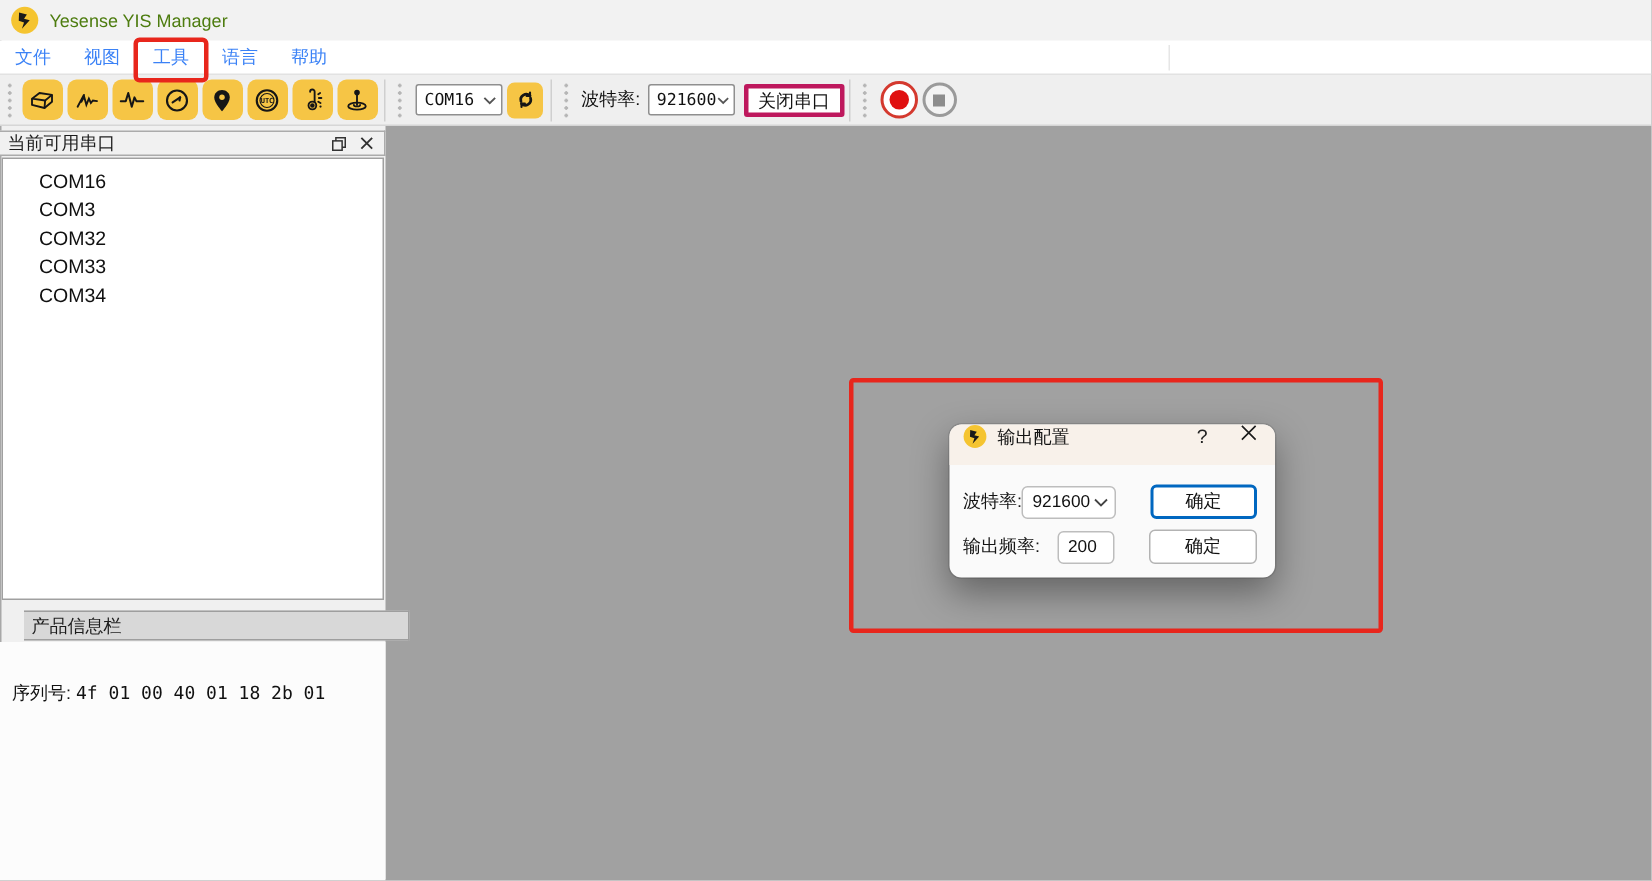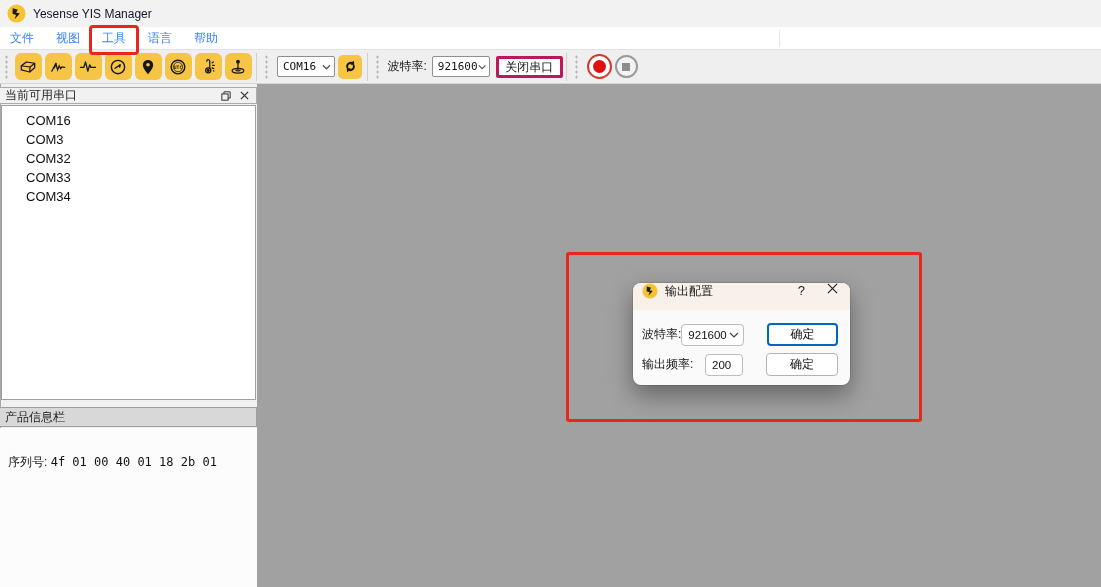--- a/index.html
+++ b/index.html
@@ -5,21 +5,21 @@
   * { margin:0; padding:0; box-sizing:border-box; }
   html,body { width:1101px; height:587px; background:#ddd; }
   body { font-family:"Liberation Sans", sans-serif; }
   .window {
     position:relative; width:1101px; height:587px; overflow:hidden;
     background:#f0f0f0; box-shadow: inset 0 0 0 1px #a8a8a8;
   }
   
   .titlebar { position:absolute; left:0; top:0; width:1101px; height:27px; background:#f2f2f2; display:flex; align-items:center; }
   .app-logo { width:19px; height:19px; margin-left:7px; display:inline-flex; }
-  .win-title { font-size:12px; color:#0f172a; margin-left:7px; }
+  .win-title { font-size:12px; color:#4d7c0f; margin-left:7px; }
   
   .menubar { position:absolute; left:0; top:27px; width:1101px; height:23px; background:#ffffff; border-bottom:1px solid #e2e2e2; display:flex; align-items:center; z-index:6; }
   .menu-item { position:relative; font-size:12px; color:#3b82f6; padding:4px 10px; margin-left:2px; cursor:default; }
   .menu-item:first-child { margin-left:0; }
   .redbox { position:absolute; left:-3px; top:-1px; right:-3px; bottom:-4px; border:3px solid #e8261c; border-radius:4px; pointer-events:none; }
   .menu-vline { position:absolute; left:779px; top:3px; width:1px; height:17px; background:#e6e6e6; }
   
   .toolbar { position:absolute; left:0; top:50px; width:1101px; height:34px; background:#efefef; border-bottom:1px solid #d6d6d6; display:flex; align-items:center; }
   .grip { width:5px; height:24px; margin:0 4px; background-image:radial-gradient(#b5b5b5 1px, transparent 1.2px); background-size:5px 5px; background-position:center; }
   .sep { width:1px; height:28px; background:#cfcfcf; margin:0 3px; }
@@ -37,21 +37,21 @@
   .record-btn .dot { width:13px; height:13px; border-radius:50%; background:#e01010; }
   .stop-btn { width:23px; height:23px; border-radius:50%; background:#f3f3f3; border:2px solid #9a9a9a; display:inline-flex; align-items:center; justify-content:center; cursor:pointer; padding:0; }
   .stop-btn .sq { width:8px; height:8px; background:#8d8d8d; }
   
   .dock-header { position:absolute; left:0; top:87px; width:257px; height:17px; background:#f1f1f1; border:1px solid #ababab; border-left:none; display:flex; align-items:center; }
   .dock-header .t { font-size:12px; color:#1c1c1c; margin-left:5px; }
   .dock-btns { margin-left:auto; display:flex; align-items:center; gap:9px; margin-right:7px; }
   .dock-btns .b { display:inline-flex; cursor:pointer; }
   .port-list { position:absolute; left:1px; top:105px; width:255px; height:295px; background:#ffffff; border:1px solid #a0a0a0; list-style:none; padding-top:5px; }
   .port-list li { font-size:13px; color:#101010; padding-left:24px; line-height:19px; cursor:default; }
-  .info-header { position:absolute; left:0; top:407px; width:257px; height:20px; background:#d8d8d8; border:1px solid #9e9e9e; border-left:none; display:flex; align-items:center; }
+  .info-header { position:absolute; left:16px; top:407px; width:257px; height:20px; background:#d8d8d8; border:1px solid #9e9e9e; border-left:none; display:flex; align-items:center; }
   .info-header .t { font-size:12px; color:#1c1c1c; margin-left:5px; }
   .info-body { position:absolute; left:0; top:428px; width:257px; height:159px; background:#fcfcfc; }
   .info-row { position:absolute; left:8px; font-size:12px; color:#111; white-space:nowrap; }
   .info-row .mono { font-family:"DejaVu Sans Mono", monospace; font-size:12px; color:#111; }
   .row-serial { top:9px;margin-top:17px; }
   .row-version { top:95px; }
   
   .main { position:absolute; left:257px; top:84px; width:844px; height:503px; background:#a1a1a1; }
   .annotation { position:absolute; left:566px; top:252px; width:356px; height:170px; border:3px solid #e8261c; border-radius:3px; z-index:4; }
   

